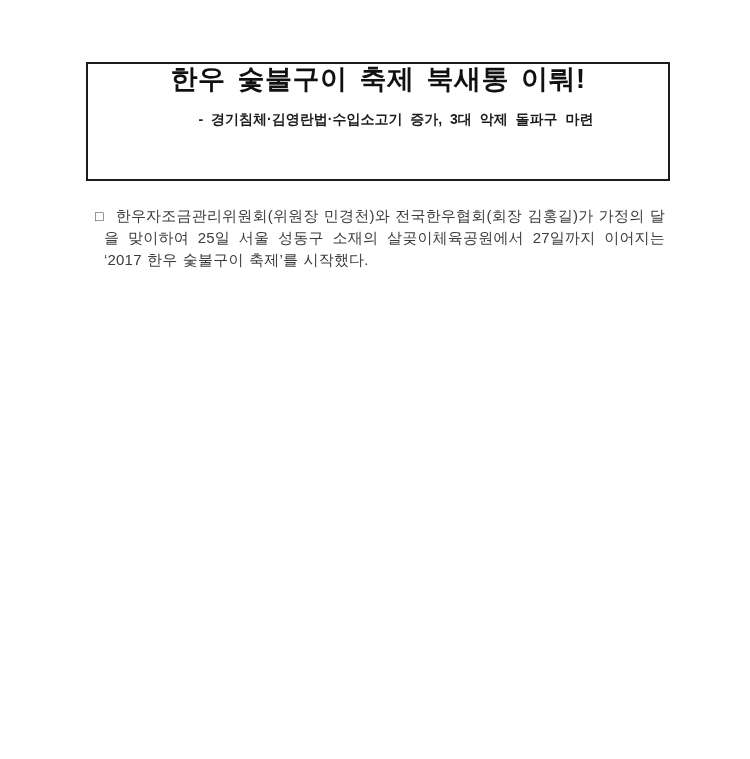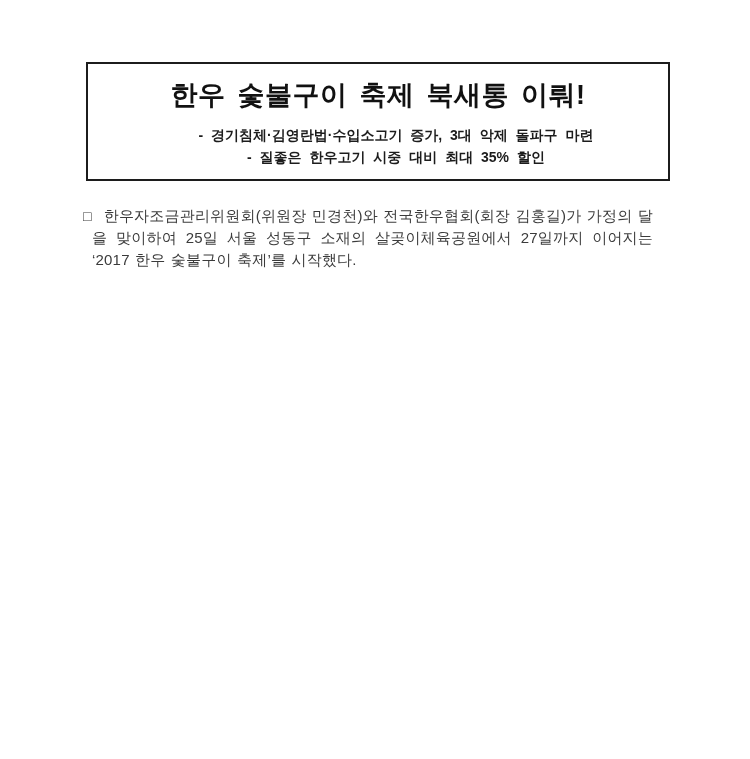--- a/index.html
+++ b/index.html
@@ -17,40 +17,39 @@
   .headline-box {
     position: absolute;
     left: 86px; top: 62px;
     width: 584px; height: 119px;
     box-sizing: border-box;
     border: 2px solid #1c1c1c;
     background: #ffffff;
     text-align: center;
   }
   .headline-title {
-    margin-top: 16px;
     font-size: 27px;
     line-height: 30px;
     font-weight: 800;
     color: #111111;
     letter-spacing: 0.5px;
     word-spacing: 4px;
   }
   .headline-sub1 { margin-top: 14px; }
   .headline-sub {
     font-size: 14px;
     line-height: 22px;
     font-weight: 700;
     color: #1c1c1c;
     word-spacing: 4px;
     padding-left: 36px;
   }
   .body-area {
     position: absolute;
-    left: 83px; top: 205px;
+    left: 95px; top: 205px;
     width: 570px;
   }
   .para {
     margin: 0 0 14px 0;
     padding-left: 9px;
     text-indent: -9px;
     font-size: 15px;
     line-height: 22px;
     font-weight: 400;
     color: #3b3b3b;
@@ -65,21 +64,20 @@
   }
 </style>
 </head>
 <body>
 
 <div class="page">
 
   <div class="headline-box">
     <div class="headline-title">한우 숯불구이 축제 북새통 이뤄!</div>
     <div class="headline-sub headline-sub1">- 경기침체·김영란법·수입소고기 증가, 3대 악제 돌파구 마련</div>
-    <div class="headline-sub">- 질좋은 한우고기 시중 대비 최대 35% 할인</div>
   </div>
 
   <div class="body-area">
 
     <p class="para"><span class="bullet">□</span><span>한우자조금관리위원회(위원장 민경천)와 전국한우협회(회장 김홍길)가 가정의 달을 맞이하여 25일 서울 성동구 소재의 살곶이체육공원에서 27일까지 이어지는 ‘2017 한우 숯불구이 축제’를 시작했다.</span></p>
 
 
 
 
 

